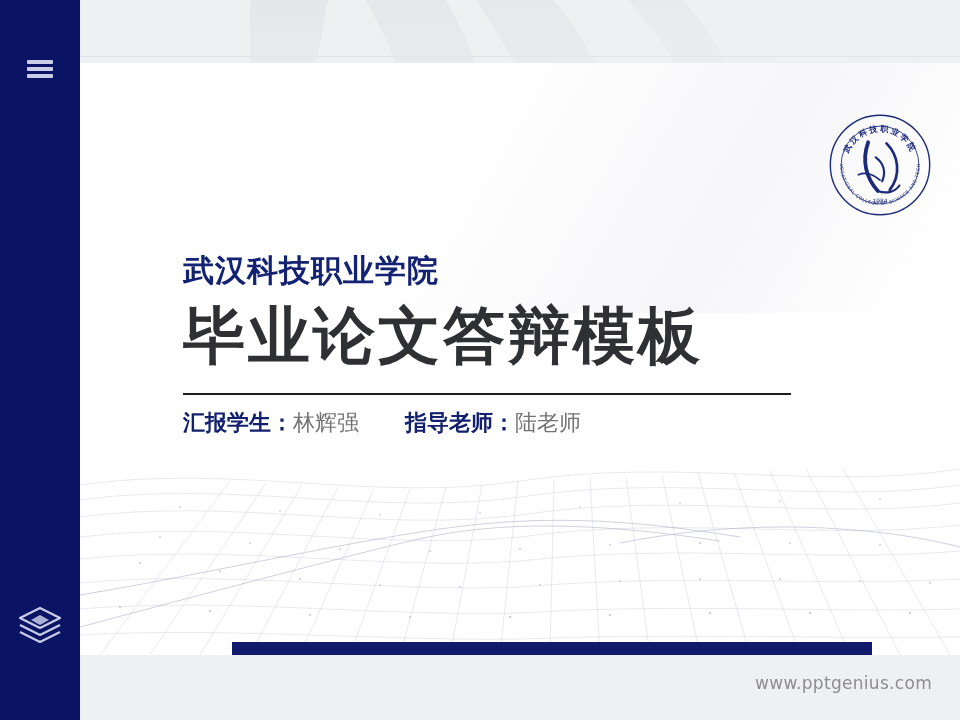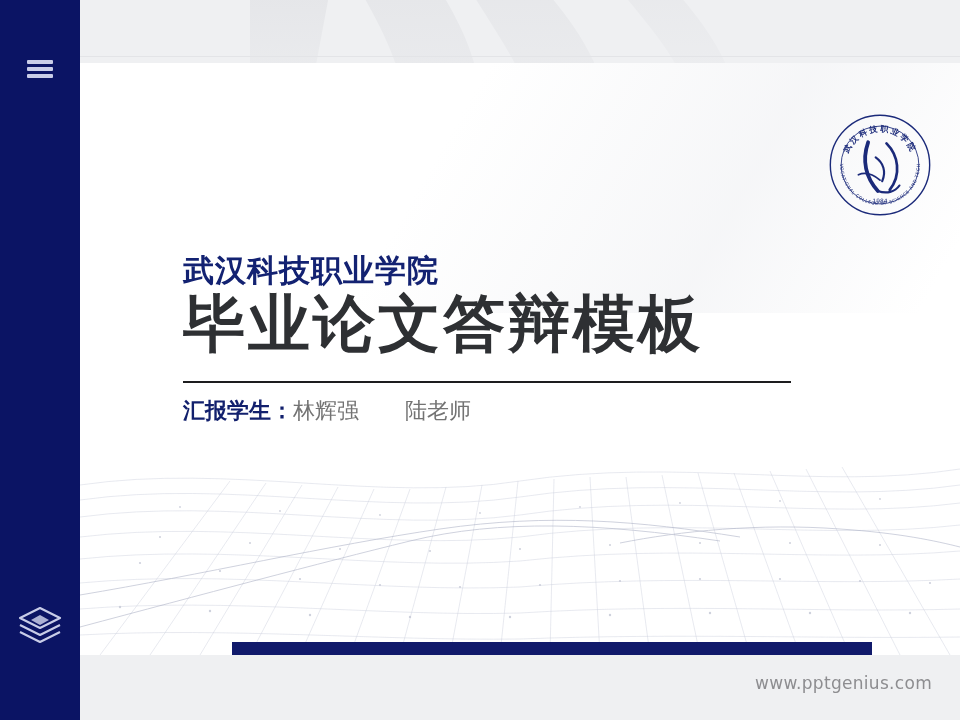--- a/index.html
+++ b/index.html
@@ -49,21 +49,21 @@
     position:absolute;right:26px;top:48px;width:108px;height:108px;
   }
 
   
   #textblock{position:absolute;left:103px;top:190px;width:700px;}
   #school-name{
     font-size:31px;font-weight:bold;color:#132272;letter-spacing:1px;
     line-height:1.1;white-space:nowrap;
   }
   #main-title{
-    margin-top:2px;
+    margin-top:14px;
     font-size:62px;font-weight:bold;color:#2e3033;letter-spacing:3px;
     line-height:1.12;white-space:nowrap;
   }
   #rule{
     margin-top:22px;width:608px;height:2px;background:#1d1d1f;
   }
   #meta-row{
     margin-top:13px;display:flex;align-items:flex-end;
     font-size:22px;white-space:nowrap;
   }
@@ -160,20 +160,21 @@
     </svg>
 
     <div id="textblock">
       <div id="school-name">武汉科技职业学院</div>
       <div id="main-title">毕业论文答辩模板</div>
       <div id="rule"></div>
       <div id="meta-row">
         <span class="meta-label">汇报学生：</span>
         <span class="meta-value">林辉强</span>
         <span class="meta-gap"></span>
+        <span class="meta-label">指导老师：</span>
         <span class="meta-value">陆老师</span>
       </div>
     </div>
 
     <svg id="mesh" viewBox="0 0 880 210" preserveAspectRatio="none" aria-hidden="true">
       <defs>
         <linearGradient id="fadeUp" x1="0" y1="0" x2="0" y2="1">
           <stop offset="0%" stop-color="#ffffff" stop-opacity="1"></stop>
           <stop offset="28%" stop-color="#ffffff" stop-opacity="0"></stop>
         </linearGradient>

